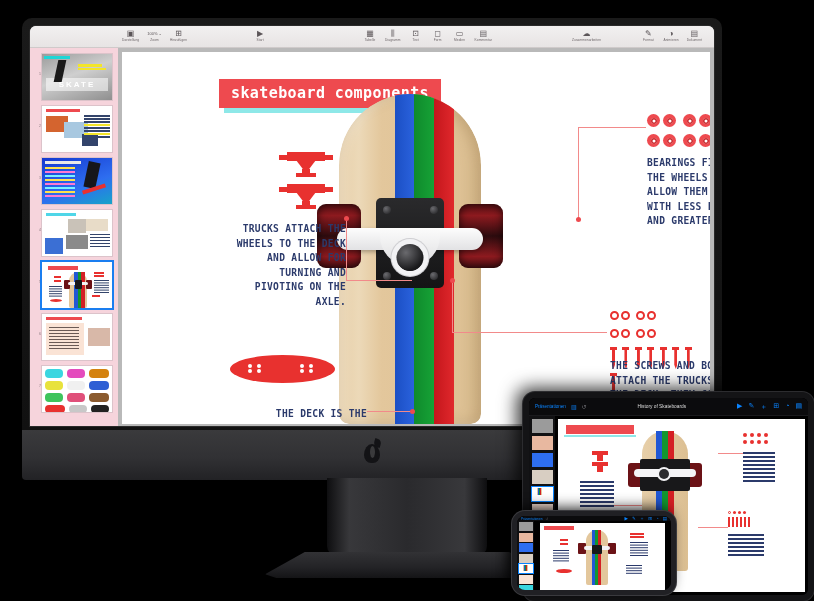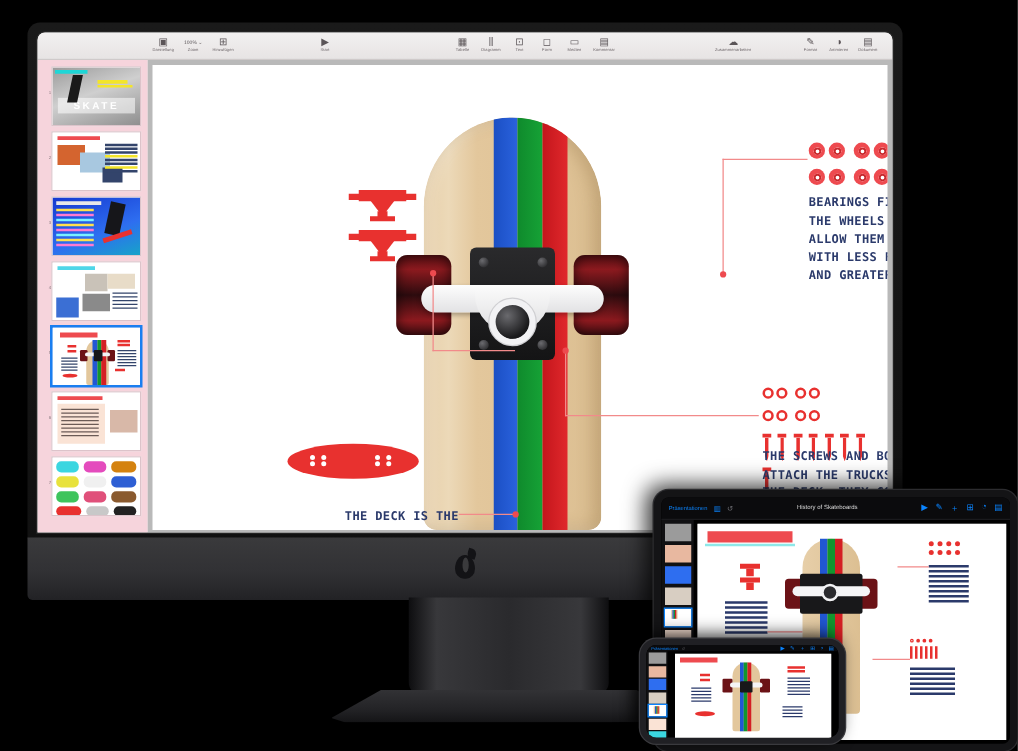--- a/index.html
+++ b/index.html
@@ -458,20 +458,24 @@
             <div class="ph" style="left:27px;top:39px;width:18px;height:8px;background:#c8c8c8;border-radius:4px"></div>
             <div class="ph" style="left:49px;top:39px;width:18px;height:8px;background:#222;border-radius:4px"></div>
           </div>
         </div>
 
       </div>
 
       <div class="kn-canvas">
         <div class="slide">
 
+          <div class="slide-title-wrap">
+            <div class="slide-title-shadow"></div>
+            <div class="slide-title">skateboard components</div>
+          </div>
 
           <div class="board-photo">
             <div class="stripe-mask">
               <div class="board-body" style="left:0;top:0"></div>
               <div class="stripe stripe-blue"></div>
               <div class="stripe stripe-green"></div>
               <div class="stripe stripe-red"></div>
             </div>
             <div class="wheel wheel-l"></div>
             <div class="wheel wheel-r"></div>
@@ -493,20 +497,21 @@
                 <div class="truck-base"></div>
             </div>
             <div class="truck-ic">
               <div class="truck-bar"></div>
                 <div class="truck-plate"></div>
               <div class="truck-cone"></div>
                 <div class="truck-stem"></div>
                 <div class="truck-base"></div>
             </div>
           </div>
+          <div class="cap cap-trucks">TRUCKS ATTACH THE WHEELS TO THE DECK AND ALLOW FOR TURNING AND PIVOTING ON THE AXLE.</div>
           <div class="lead" style="left:224px;top:228px;width:66px;height:1px"></div>
           <div class="lead" style="left:224px;top:166px;width:1px;height:63px"></div>
           <div class="lead-dot" style="left:222px;top:164px"></div>
 
           <div class="ic-bearings">
             <span class="bearing"></span><span class="bearing"></span>
             <span class="bearing"></span><span class="bearing"></span>
             <span class="bearing"></span><span class="bearing"></span>
             <span class="bearing"></span><span class="bearing"></span>
           </div>

